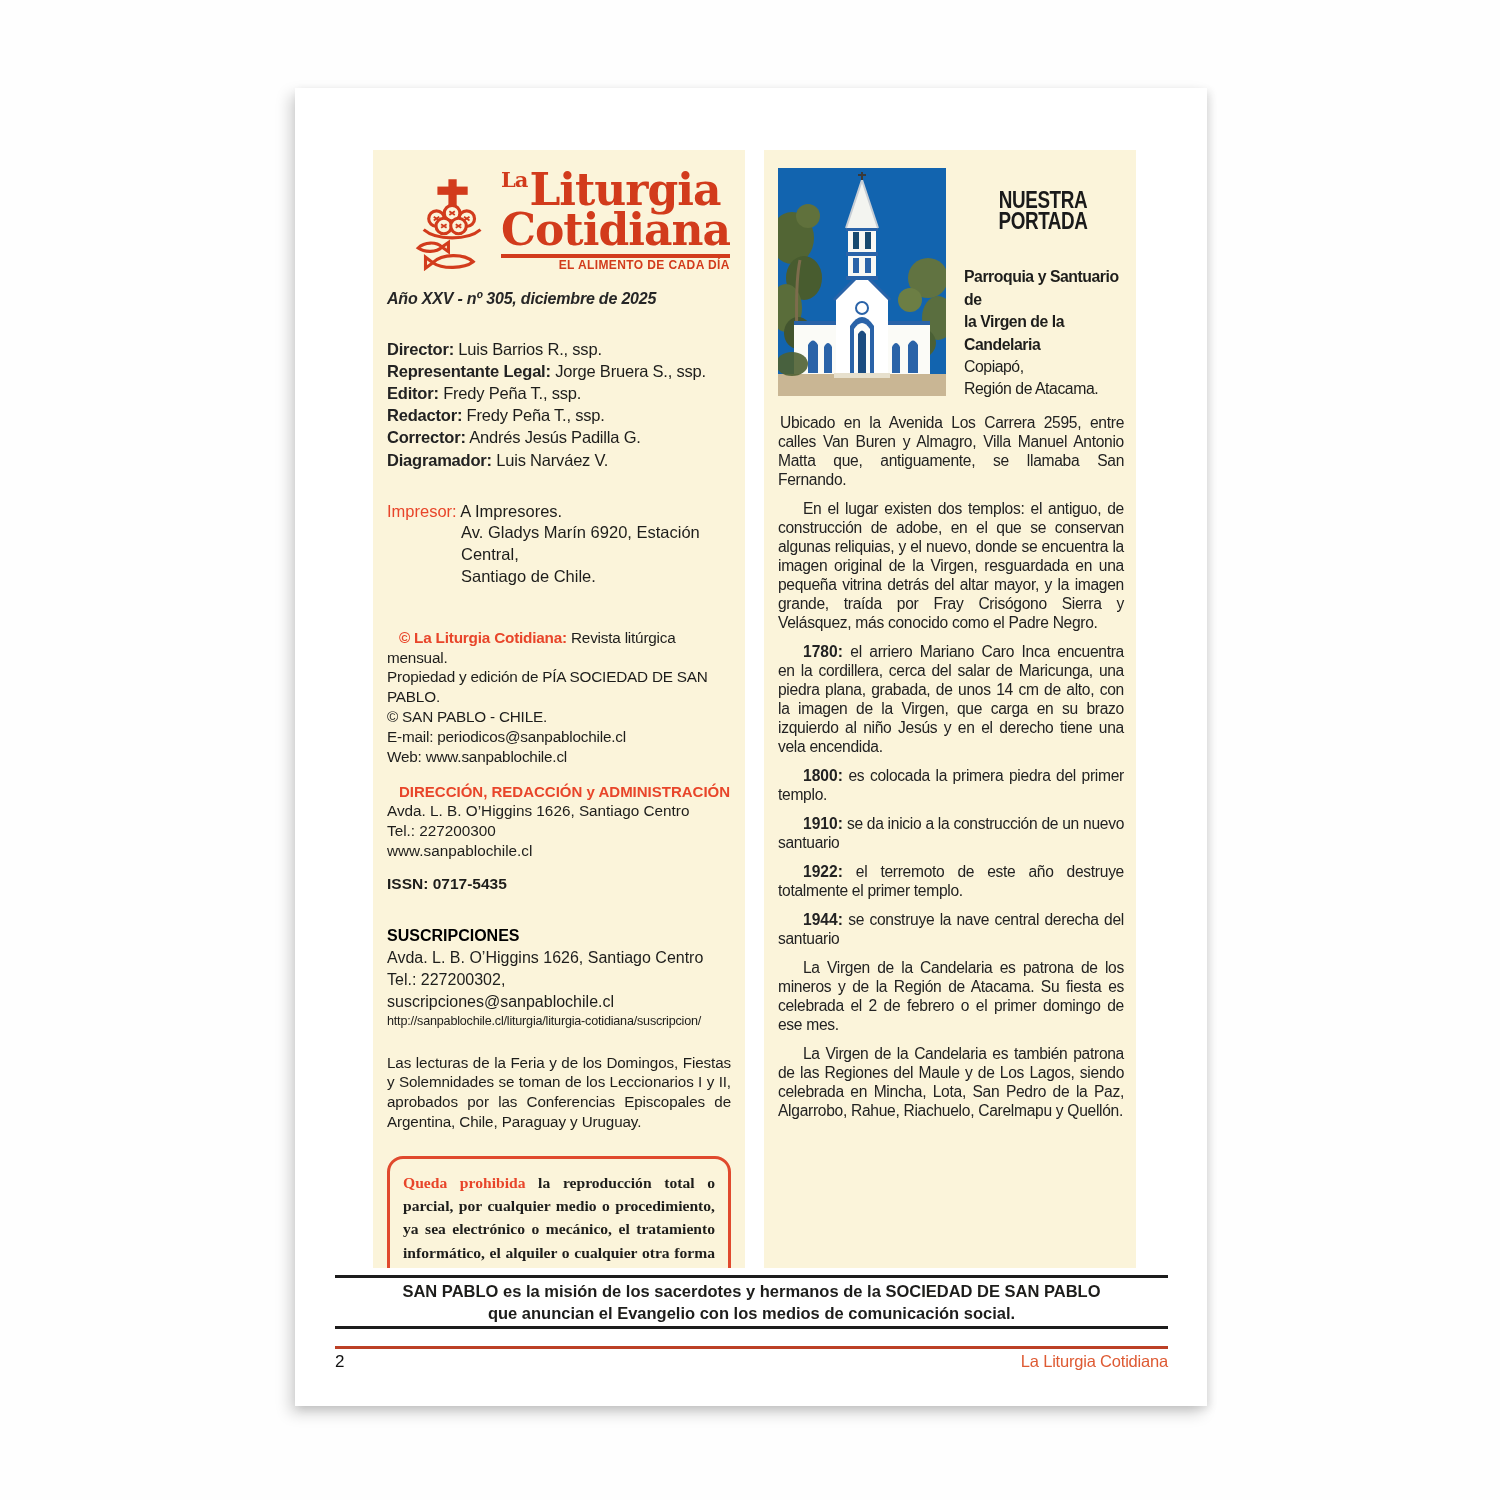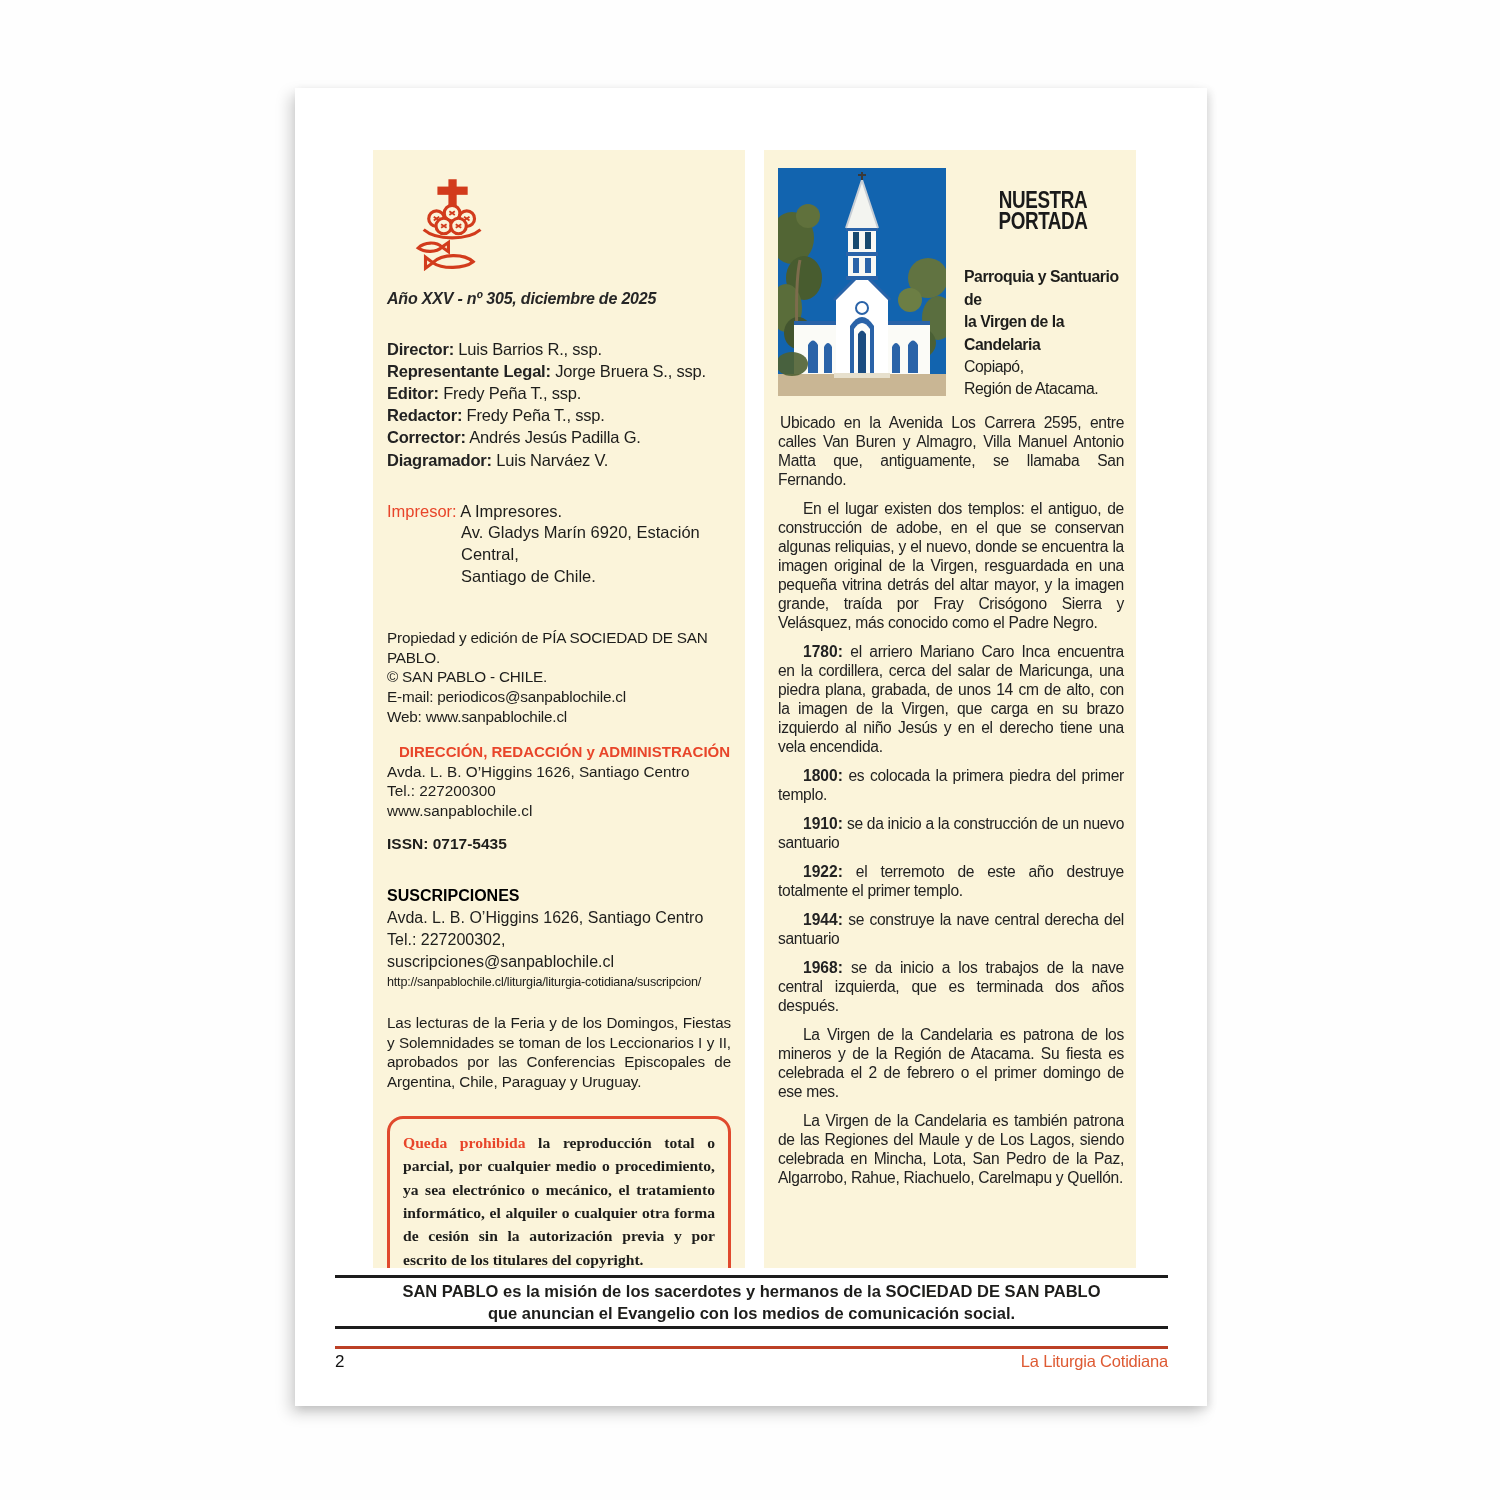--- a/index.html
+++ b/index.html
@@ -98,40 +98,47 @@
           <path d="M27 42 l6 4 M33 42 l-6 4" stroke-width="2"></path>
           <path d="M44 36 l6 4 M50 36 l-6 4" stroke-width="2"></path>
           <path d="M60 42 l6 4 M66 42 l-6 4" stroke-width="2"></path>
           <path d="M35 50 l6 4 M41 50 l-6 4" stroke-width="2"></path>
           <path d="M51 50 l6 4 M57 50 l-6 4" stroke-width="2"></path>
           <path d="M16 56 C30 68 64 68 78 56"></path>
           <path d="M10 76 C17 69 30 69 36 75 C30 81 17 81 10 76 Z M36 75 l7 -5 v10 z"></path>
           <path d="M26 92 C36 82 60 82 70 91 C60 99 36 99 26 92 Z M26 92 l-8 -6 v12 z"></path>
         </g>
       </svg>
+      <div class="logo-text">
+        <div class="logo-row1"><span class="logo-la">La</span><span>Liturgia</span></div>
+        <div class="logo-row2">Cotidiana</div>
+        <div class="logo-rule"></div>
+        <div class="logo-tagline">EL ALIMENTO DE CADA DÍA</div>
+      </div>
     </div>
 
     <div class="issue-line">Año XXV - nº 305,  diciembre de 2025</div>
 
     <div class="credits">
       <div><b>Director:</b><span> Luis Barrios R., ssp.</span></div>
       <div><b>Representante Legal:</b><span> Jorge Bruera S., ssp.</span></div>
       <div><b>Editor:</b><span> Fredy Peña T., ssp.</span></div>
       <div><b>Redactor:</b><span> Fredy Peña T., ssp.</span></div>
       <div><b>Corrector:</b><span> Andrés Jesús Padilla G.</span></div>
       <div><b>Diagramador:</b><span> Luis Narváez V.</span></div>
     </div>
 
     <div class="impresor">
       <div><span class="red">Impresor:</span><span> A Impresores.</span></div>
       <div class="addr">Av. Gladys Marín 6920, Estación Central,</div>
       <div class="addr">Santiago de Chile.</div>
     </div>
 
     <div class="copyright">
+      <div><span class="head">© La Liturgia Cotidiana:</span><span> Revista litúrgica mensual.</span></div>
       <div>Propiedad y edición de PÍA SOCIEDAD DE SAN PABLO.</div>
       <div>© SAN PABLO - CHILE.</div>
       <div>E-mail: periodicos@sanpablochile.cl</div>
       <div>Web: www.sanpablochile.cl</div>
     </div>
 
     <div class="direccion">
       <div class="head">DIRECCIÓN, REDACCIÓN y ADMINISTRACIÓN</div>
       <div>Avda. L. B. O’Higgins 1626, Santiago Centro</div>
       <div>Tel.: 227200300</div>
@@ -231,21 +238,20 @@
     </div>
 
     <div class="article">
       <p class="first"><b></b><span>Ubicado en la Avenida Los Carrera 2595, entre calles Van Buren y Almagro, Villa Manuel Antonio Matta que, antiguamente, se llamaba San Fernando.</span></p>
       <p><b></b><span>En el lugar existen dos templos: el antiguo, de construcción de adobe, en el que se conservan algunas reliquias, y el nuevo, donde se encuentra la imagen original de la Virgen, resguardada en una pequeña vitrina detrás del altar mayor, y la imagen grande, traída por Fray Crisógono Sierra y Velásquez, más conocido como el Padre Negro.</span></p>
       <p><b>1780:</b><span> el arriero Mariano Caro Inca encuentra en la cordillera, cerca del salar de Maricunga, una piedra plana, grabada, de unos 14 cm de alto, con la imagen de la Virgen, que carga en su brazo izquierdo al niño Jesús y en el derecho tiene una vela encendida.</span></p>
       <p><b>1800:</b><span> es colocada la primera piedra del primer templo.</span></p>
       <p><b>1910:</b><span> se da inicio a la construcción de un nuevo santuario</span></p>
       <p><b>1922:</b><span> el terremoto de este año destruye totalmente el primer templo.</span></p>
       <p><b>1944:</b><span> se construye la nave central derecha del santuario</span></p>
-      <p><b>1968:</b><span> se da inicio a los trabajos de la nave central izquierda, que es terminada dos años después.</span></p>
       <p><b></b><span>La Virgen de la Candelaria es patrona de los mineros y de la Región de Atacama. Su fiesta es celebrada el 2 de febrero o el primer domingo de ese mes.</span></p>
       <p><b></b><span>La Virgen de la Candelaria es también patrona de las Regiones del Maule y de Los Lagos, siendo celebrada en Mincha, Lota, San Pedro de la Paz, Algarrobo, Rahue, Riachuelo, Carelmapu y Quellón.</span></p>
     </div>
   </div>
 
   <div class="footer-band">
     <div>SAN PABLO es la misión de los sacerdotes y hermanos de la SOCIEDAD DE SAN PABLO</div>
     <div>que anuncian el Evangelio con los medios de comunicación social.</div>
   </div>
   <div class="red-rule"></div>

